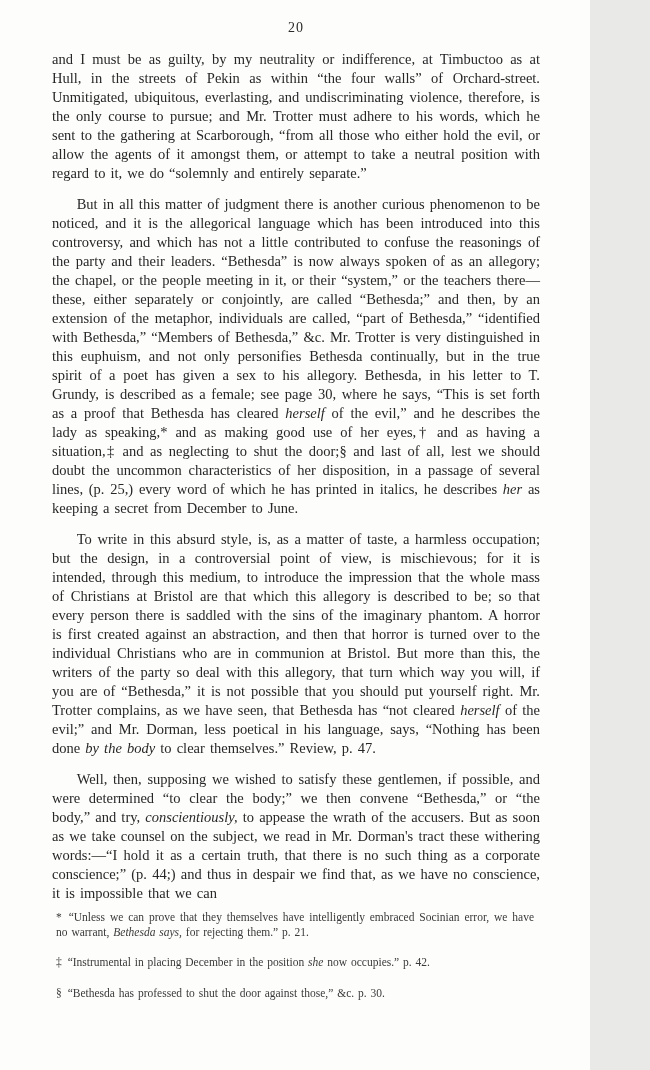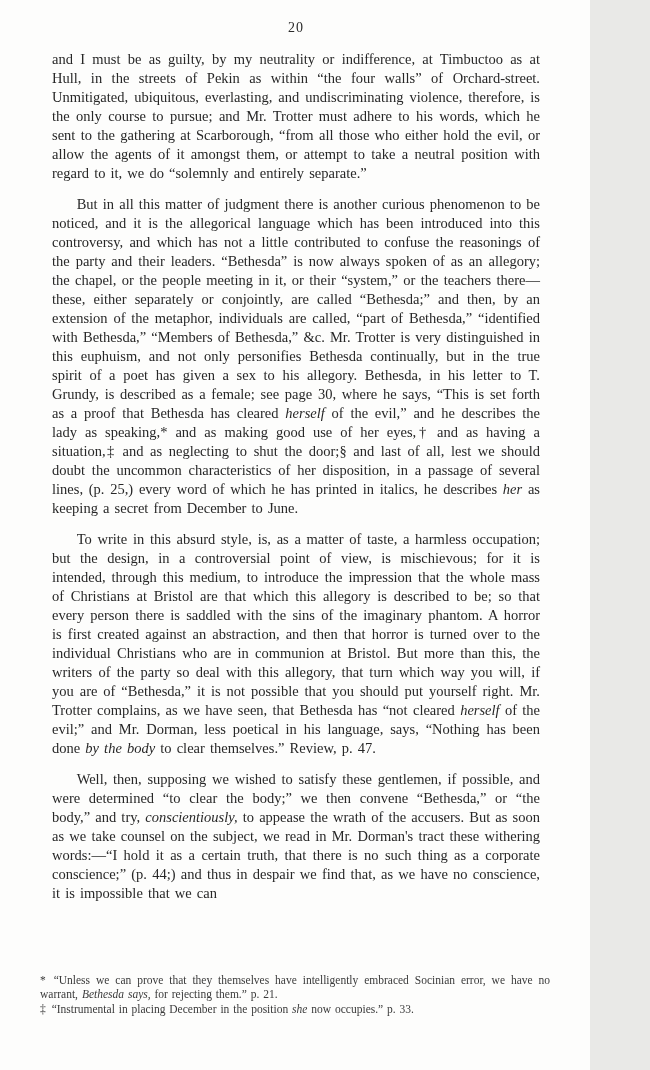--- a/index.html
+++ b/index.html
@@ -44,21 +44,21 @@
     left: 40px;
     right: 40px;
     bottom: 54px;
     font-size: 11.5px;
     line-height: 14.5px;
     text-align: justify;
     word-spacing: 1px;
     color: #3a3a3a;
   }
   .footnotes p {
-    margin: 0;
+    margin: 16px;
   }
   .fn-marker {
     padding-right: 2px;
   }
   i {
     font-style: italic;
   }
 </style>
 </head>
 <body>
@@ -68,15 +68,16 @@
 
   <div class="text-block" id="paragraphs">
       <p class=""><span>and I must be as guilty, by my neutrality or indifference, at Timbuctoo as at Hull, in the streets of Pekin as within “the four walls” of Orchard-street.  Unmitigated, ubiquitous, everlasting, and undiscriminating violence, therefore, is the only course to pursue; and Mr. Trotter must adhere to his words, which he sent to the gathering at Scarborough, “from all those who either hold the evil, or allow the agents of it amongst them, or attempt to take a neutral position with regard to it, we do “solemnly and entirely separate.”</span></p>
       <p class="indent"><span>But in all this matter of judgment there is another curious phenomenon to be noticed, and it is the allegorical language which has been introduced into this controversy, and which has not a little contributed to confuse the reasonings of the party and their leaders.  “Bethesda” is now always spoken of as an allegory; the chapel, or the people meeting in it, or their “system,” or the teachers there—these, either separately or conjointly, are called “Bethesda;” and then, by an extension of the metaphor, individuals are called, “part of Bethesda,” “identified with Bethesda,” “Members of Bethesda,” &amp;c.  Mr. Trotter is very distinguished in this euphuism, and not only personifies Bethesda continually, but in the true spirit of a poet has given a sex to his allegory.  Bethesda, in his letter to T. Grundy, is described as a female; see page 30, where he says, “This is set forth as a proof that Bethesda has cleared </span><i>herself</i><span> of the evil,” and he describes the lady as speaking,* and as making good use of her eyes,† and as having a situation,‡ and as neglecting to shut the door;§ and last of all, lest we should doubt the uncommon characteristics of her disposition, in a passage of several lines, (p. 25,) every word of which he has printed in italics, he describes </span><i>her</i><span> as keeping a secret from December to June.</span></p>
       <p class="indent"><span>To write in this absurd style, is, as a matter of taste, a harmless occupation; but the design, in a controversial point of view, is mischievous; for it is intended, through this medium, to introduce the impression that the whole mass of Christians at Bristol are that which this allegory is described to be; so that every person there is saddled with the sins of the imaginary phantom.  A horror is first created against an abstraction, and then that horror is turned over to the individual Christians who are in communion at Bristol.  But more than this, the writers of the party so deal with this allegory, that turn which way you will, if you are of “Bethesda,” it is not possible that you should put yourself right.  Mr. Trotter complains, as we have seen, that Bethesda has “not cleared </span><i>herself</i><span> of the evil;” and Mr. Dorman, less poetical in his language, says, “Nothing has been done </span><i>by the body</i><span> to clear themselves.”  Review, p. 47.</span></p>
       <p class="indent"><span>Well, then, supposing we wished to satisfy these gentlemen, if possible, and were determined “to clear the body;” we then convene “Bethesda,” or “the body,” and try, </span><i>conscientiously,</i><span> to appease the wrath of the accusers.  But as soon as we take counsel on the subject, we read in Mr. Dorman's tract these withering words:—“I hold it as a certain truth, that there is no such thing as a corporate conscience;” (p. 44;) and thus in despair we find that, as we have no conscience, it is impossible that we can</span></p>
     </div>
 
   <div class="footnotes" id="footnotes">
       <p><span class="fn-marker">* </span><span>“Unless we can prove that they themselves have intelligently embraced Socinian error, we have no warrant, </span><i>Bethesda says,</i><span> for rejecting them.”  p. 21.</span></p>
-      <p><span class="fn-marker">‡ </span><span>“Instrumental in placing December in the position </span><i>she</i><span> now occupies.”  p. 33.</span></p>
+      <p><span class="fn-marker">‡ </span><span>“Instrumental in placing December in the position </span><i>she</i><span> now occupies.”  p. 42.</span></p>
+      <p><span class="fn-marker">§ </span><span>“Bethesda has professed to shut the door against those,” &amp;c.  p. 30.</span></p>
     </div>
 </div>
 
 </body></html>

